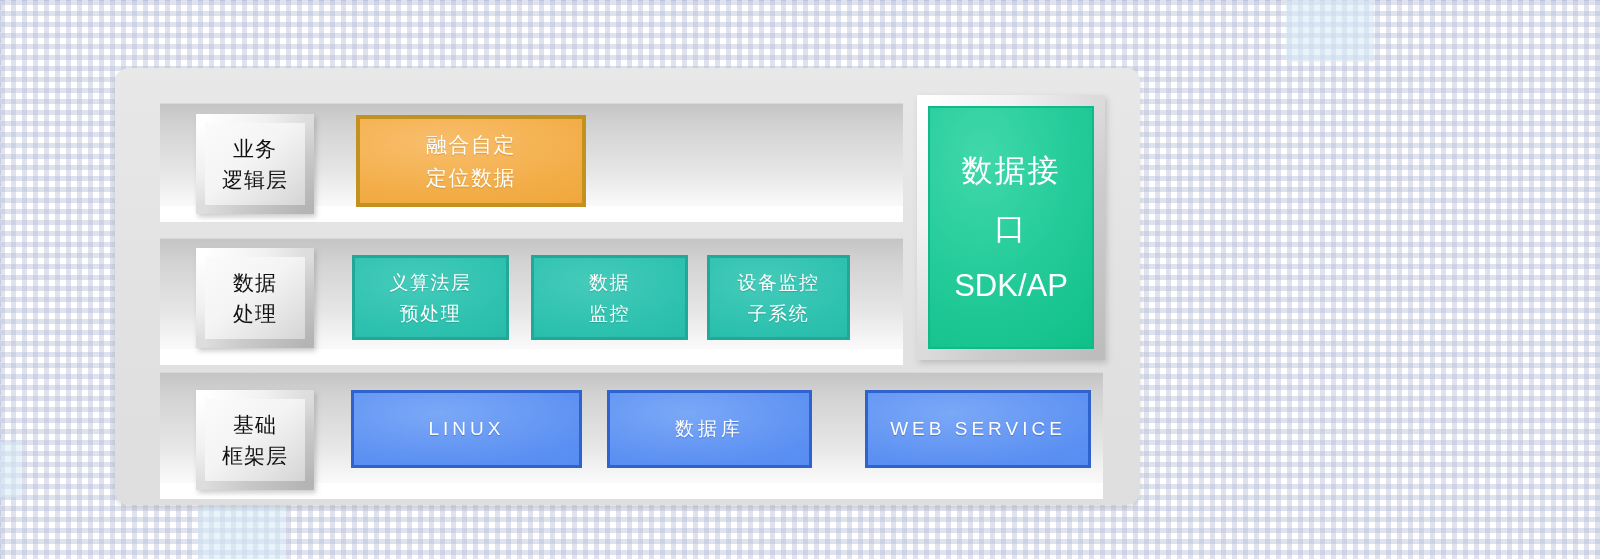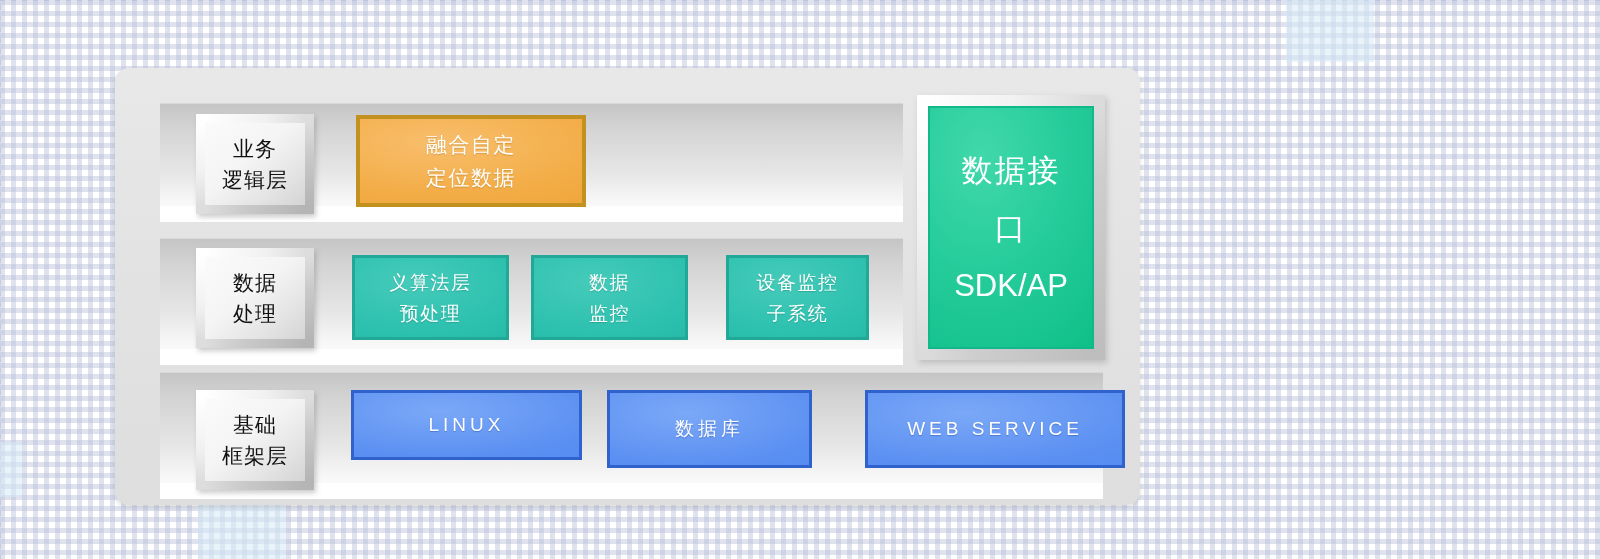--- a/index.html
+++ b/index.html
@@ -161,26 +161,26 @@
     text-shadow: 0 1px 1px rgba(20,55,140,0.35);
   }
 
   
   #mod-algo  { left: 356px; top: 115px; width: 230px; height: 92px; }
   #mod-sched { left: 617px; top: 115px; width: 230px; height: 92px; }
 
   
   #mod-pre    { left: 352px; top: 255px; width: 157px; height: 85px; }
   #mod-moni   { left: 531px; top: 255px; width: 157px; height: 85px; }
-  #mod-device { left: 726px; top: 255px; width: 143px; height: 85px; }
-
-  
-  #mod-linux { left: 351px; top: 390px; width: 231px; height: 70px; }
+  #mod-device { left: 707px; top: 255px; width: 143px; height: 85px; }
+
+  
+  #mod-linux { left: 351px; top: 390px; width: 231px; height: 78px; }
   #mod-db    { left: 607px; top: 390px; width: 205px; height: 78px; }
-  #mod-web   { left: 865px; top: 390px; width: 260px; height: 78px; }
+  #mod-web   { left: 865px; top: 390px; width: 226px; height: 78px; }
 
   
   #interface-frame {
     position: absolute;
     left: 917px;
     top: 95px;
     width: 188px;
     height: 265px;
     box-sizing: border-box;
     border: 11px solid transparent;

